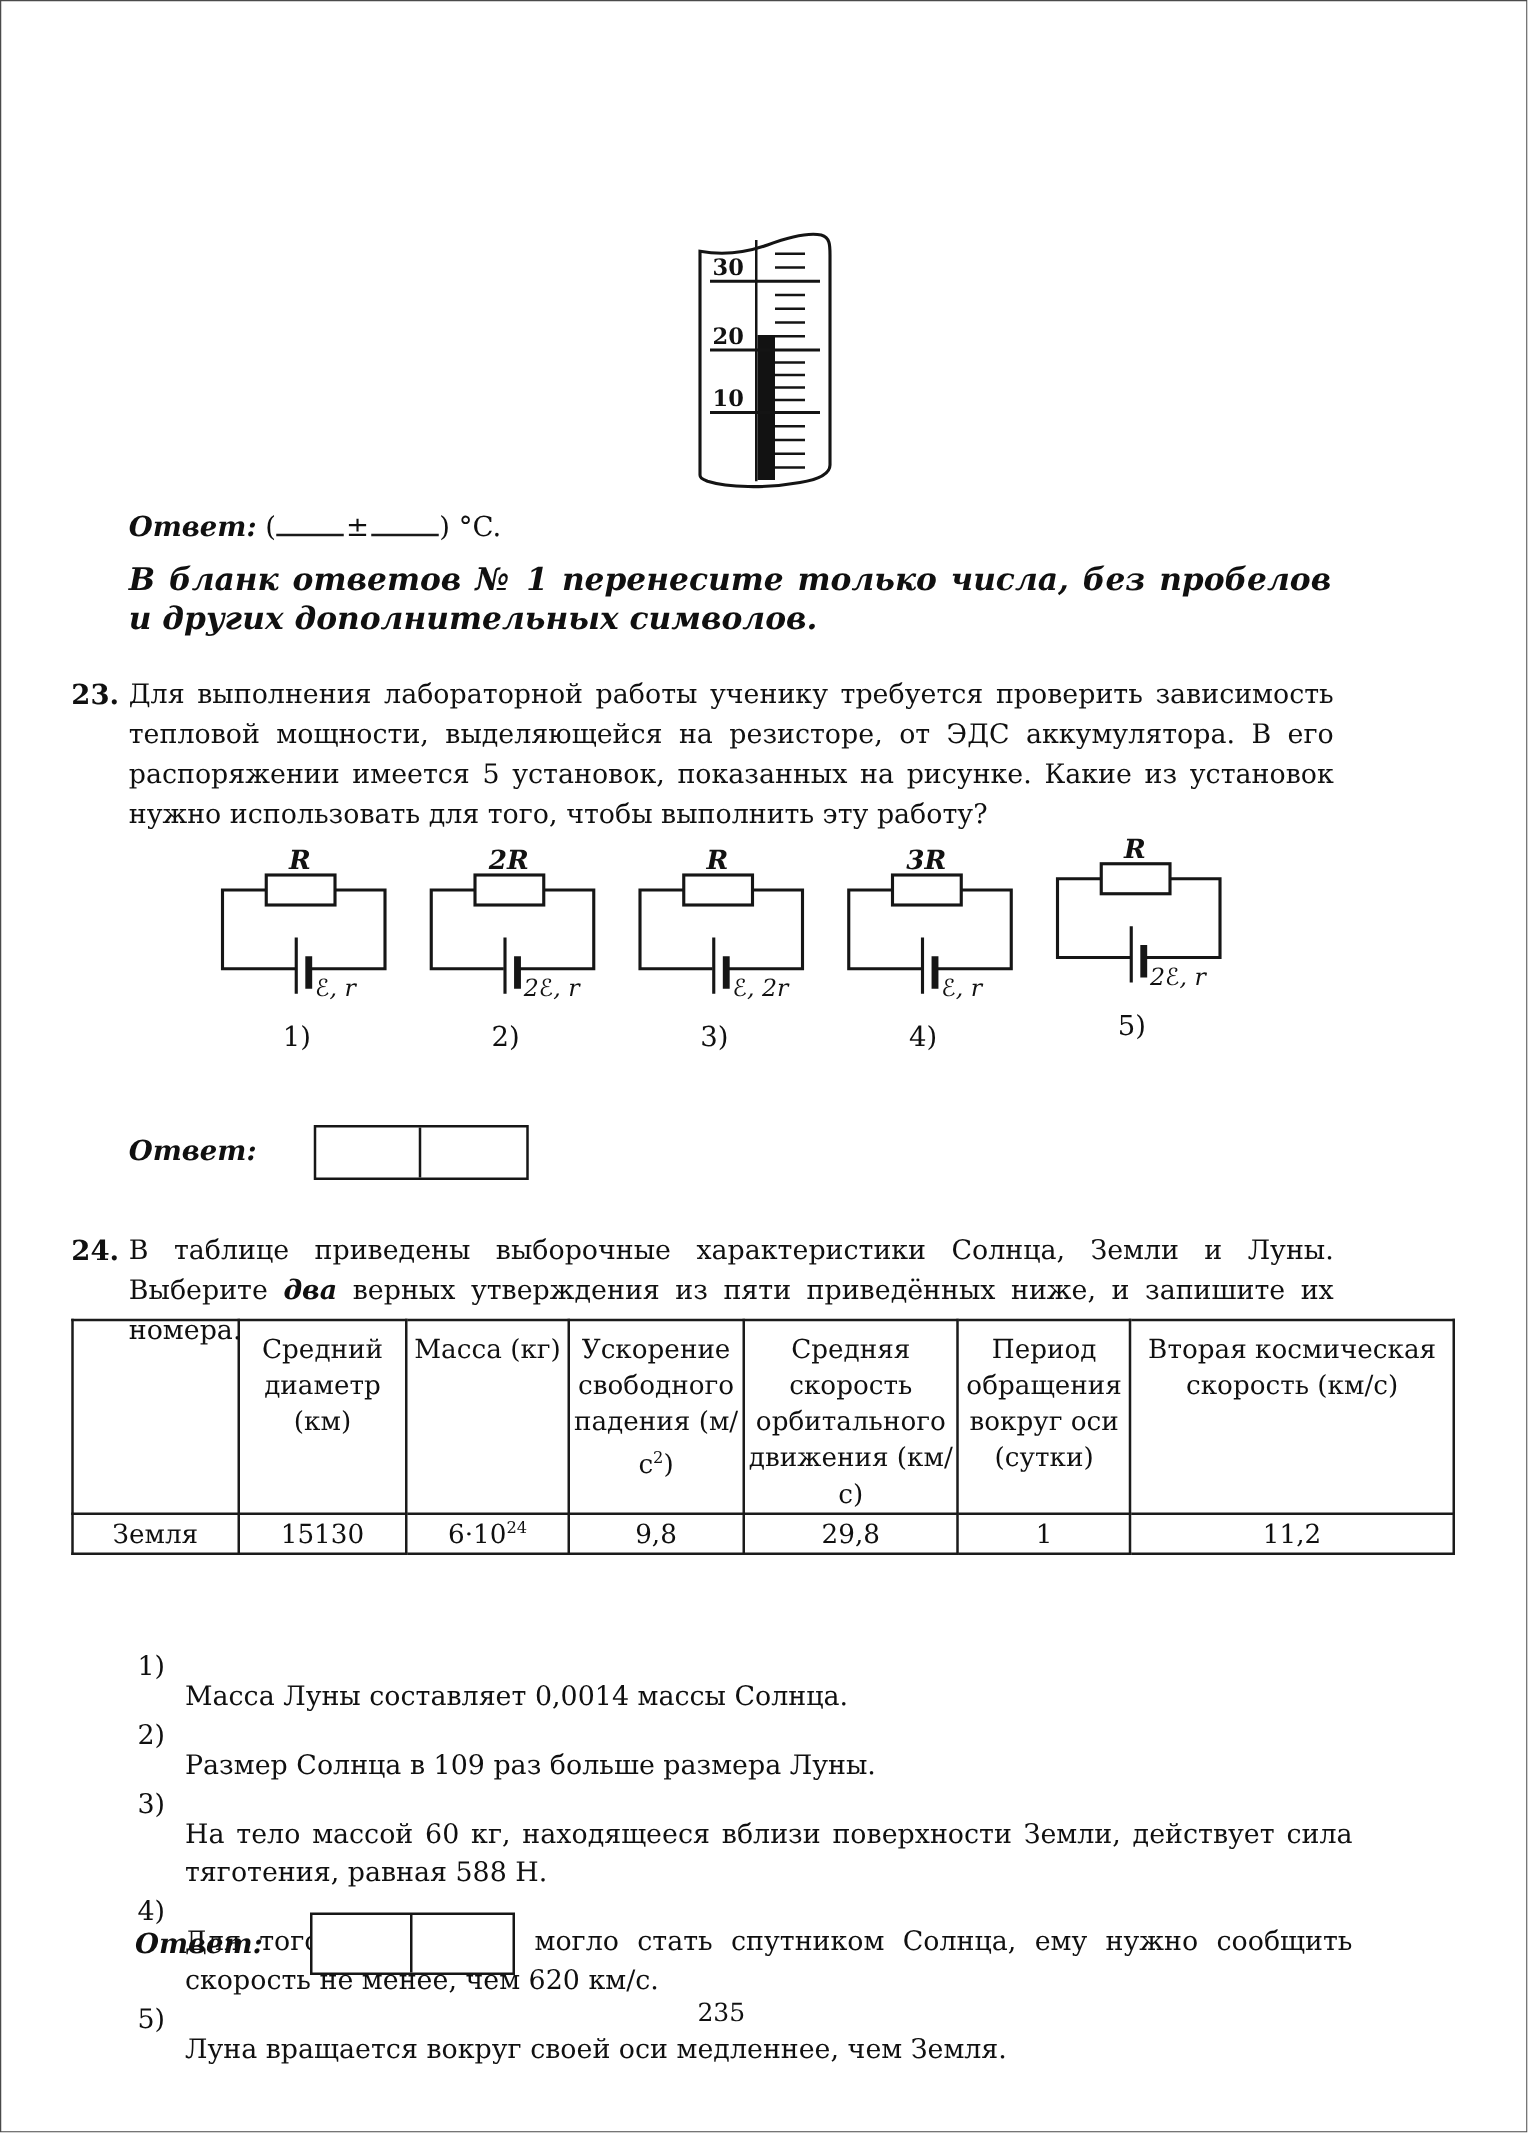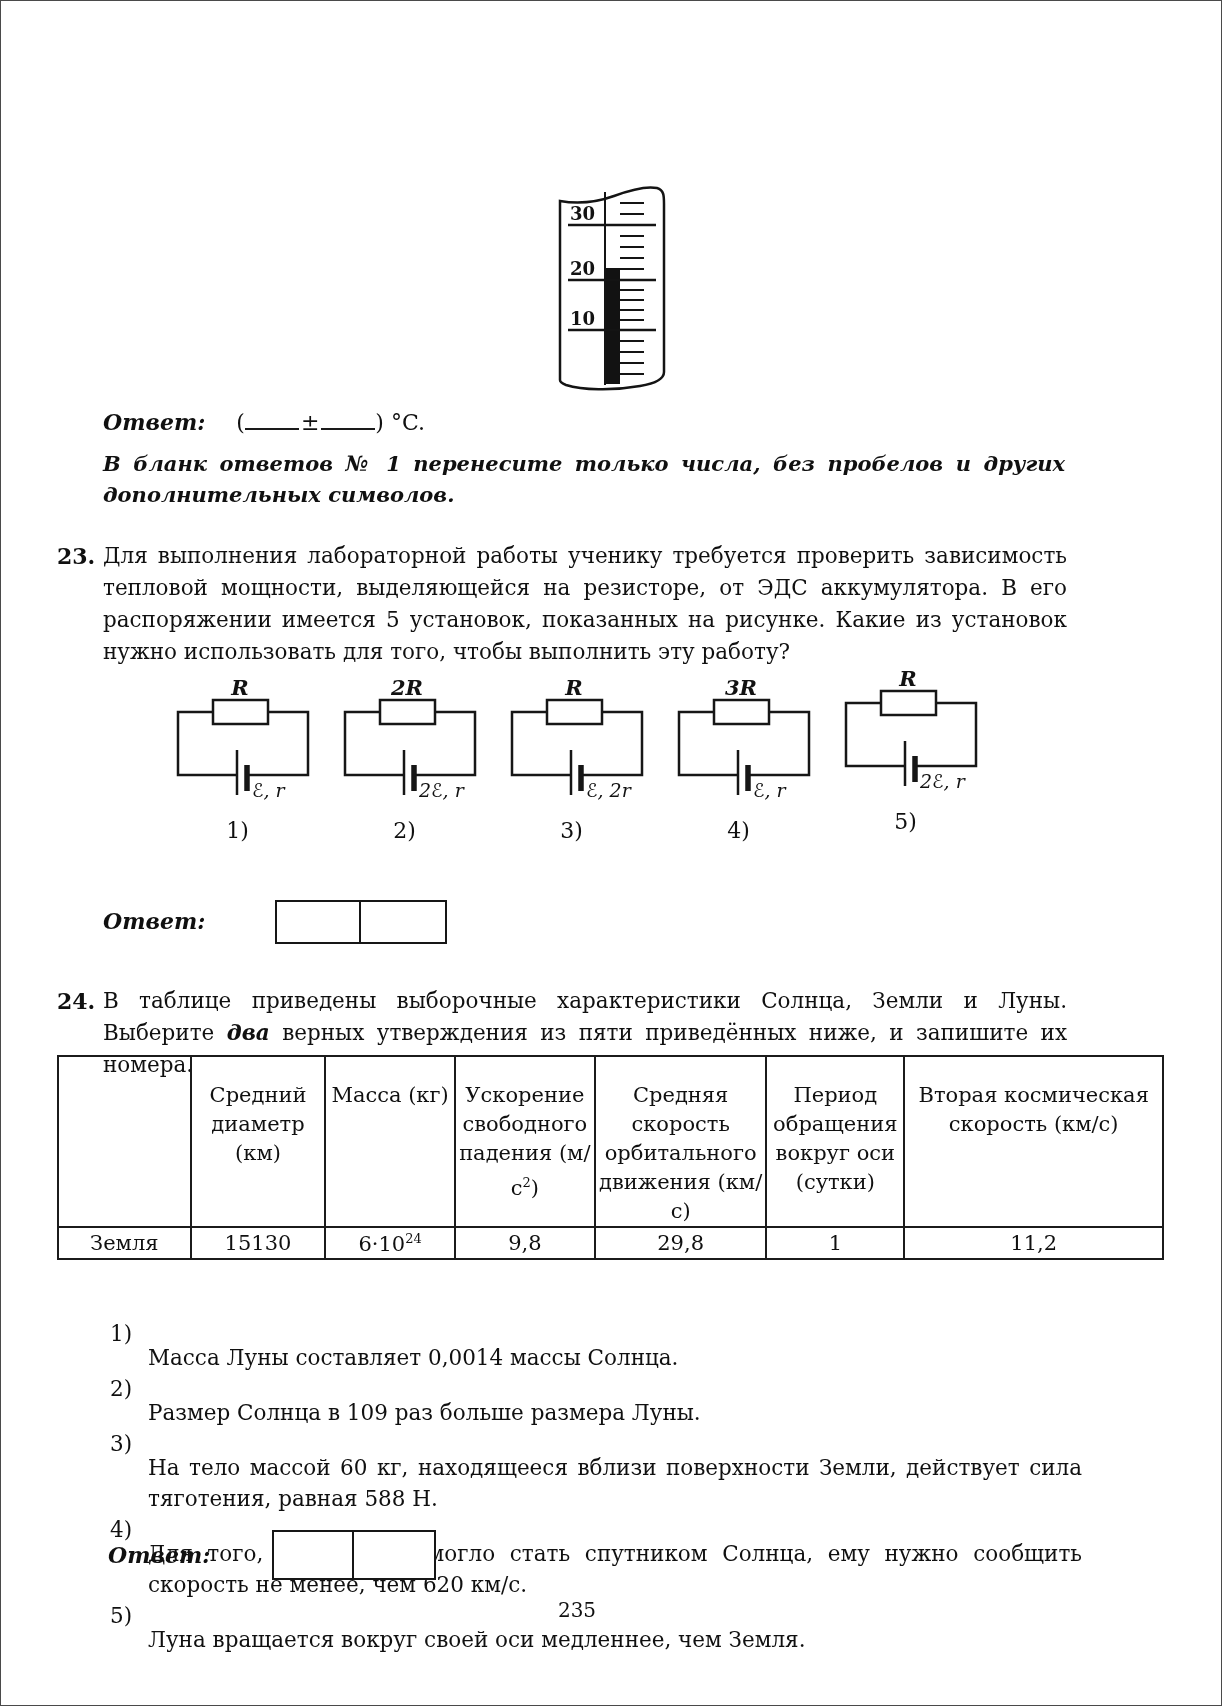--- a/index.html
+++ b/index.html
@@ -20,25 +20,25 @@
   .em-bi { font-weight:bold; font-style:italic; }
 
   
   .thermo { position:absolute; }
   .thermo path, .thermo line { stroke:#141414; fill:none; }
   .thermo .plate { fill:#fff; stroke-width:2.5; }
   .thermo text { font:bold 18px "DejaVu Serif","Liberation Serif",serif; fill:#121212; }
 
   
   .ansline { position:absolute; font-size:22px; }
-  .anslabel { font-weight:bold; font-style:italic; margin-right:24px; }
+  .anslabel { font-weight:bold; font-style:italic; margin-right:0; }
   .blank { display:inline-block; width:54px; border-bottom:2px solid #1a1a1a; height:20px; vertical-align:baseline; }
   .pm { display:inline-block; margin:0 2px; }
 
-  .note { position:absolute; font-size:21px; line-height:31px; font-weight:bold; font-style:italic; text-align:justify; }
+  .note { position:absolute; font-size:25px; line-height:31px; font-weight:bold; font-style:italic; text-align:justify; }
   .plain-note { position:absolute; font-size:21.5px; }
 
   
   .circuits { position:absolute; left:160px; top:678px; display:flex; }
   .circuit { width:167px; text-align:center; }
   .circuit.shifted { transform:translateY(-9px); }
   .circuit svg { display:block; }
   .circuit .wire { stroke:#161616; stroke-width:2.5; fill:none; }
   .circuit .res { fill:#fff; stroke:#161616; stroke-width:2.5; }
   .circuit .bat-long { stroke:#161616; stroke-width:2.5; }
@@ -51,21 +51,21 @@
   .answer-row { position:absolute; display:flex; align-items:flex-start; }
   .answer-row .anslabel { font-size:22px; padding-top:8px; }
   .abox { display:flex; border:2.5px solid #161616; background:#fff; }
   .abox .cell { width:84px; height:40px; border-right:2px solid #161616; }
   .abox .cell:last-child { border-right:none; }
   .abox24 .cell { width:80px; height:46px; }
 
   
   .ptable { position:absolute; left:57px; top:1055px; width:1107px; border-collapse:collapse; table-layout:fixed; }
   .ptable th, .ptable td { border:2px solid #1b1b1b; font-weight:normal; text-align:center; }
-  .ptable th { height:148px; vertical-align:top; padding-top:24px; font-size:21px; line-height:29px; }
+  .ptable th { height:148px; vertical-align:top; padding-top:8px; font-size:21px; line-height:29px; }
   .ptable td { height:32px; font-size:21px; }
   .ptable sup { font-size:13px; }
 
   
   .stmts { position:absolute; left:110px; top:1318px; width:972px; }
   .stmt { display:flex; font-size:21.5px; line-height:31px; }
   .stmt .num { flex:0 0 38px; }
   .stmt .txt { flex:1; text-align:justify;margin-top:24px; }
 
   .pageno { position:absolute; top:1598px; left:0; width:1090px; text-align:center; font-size:20px;margin-left:32px; }

